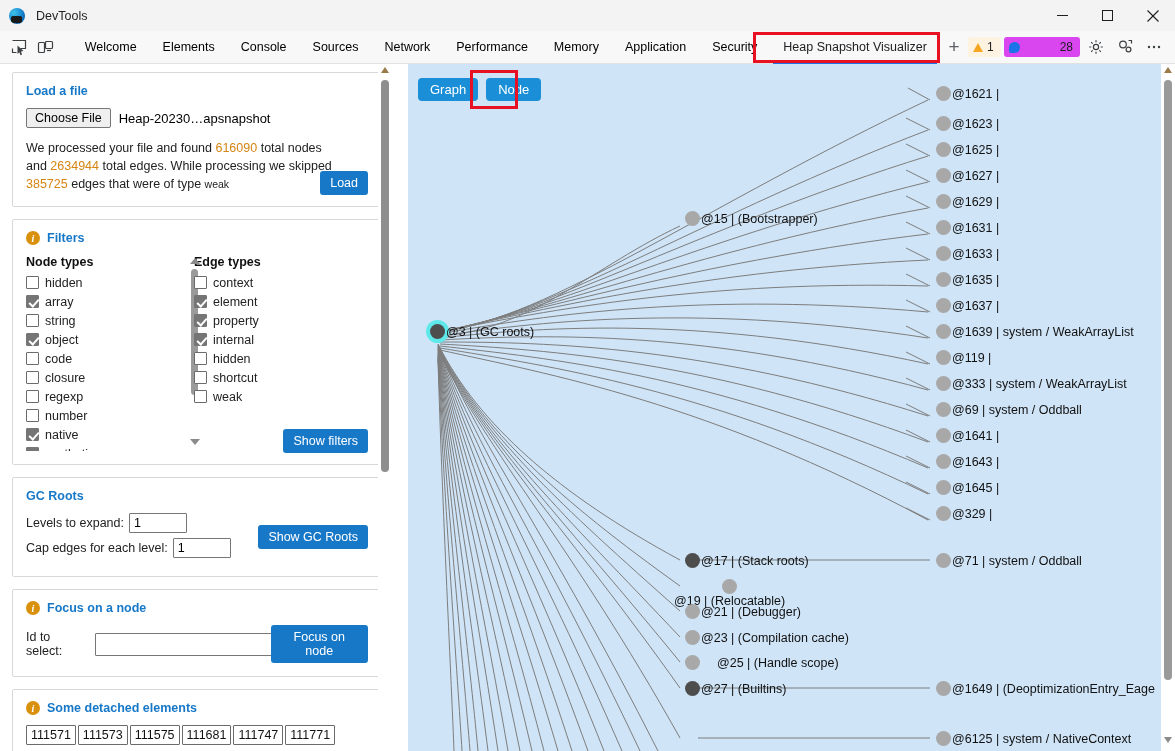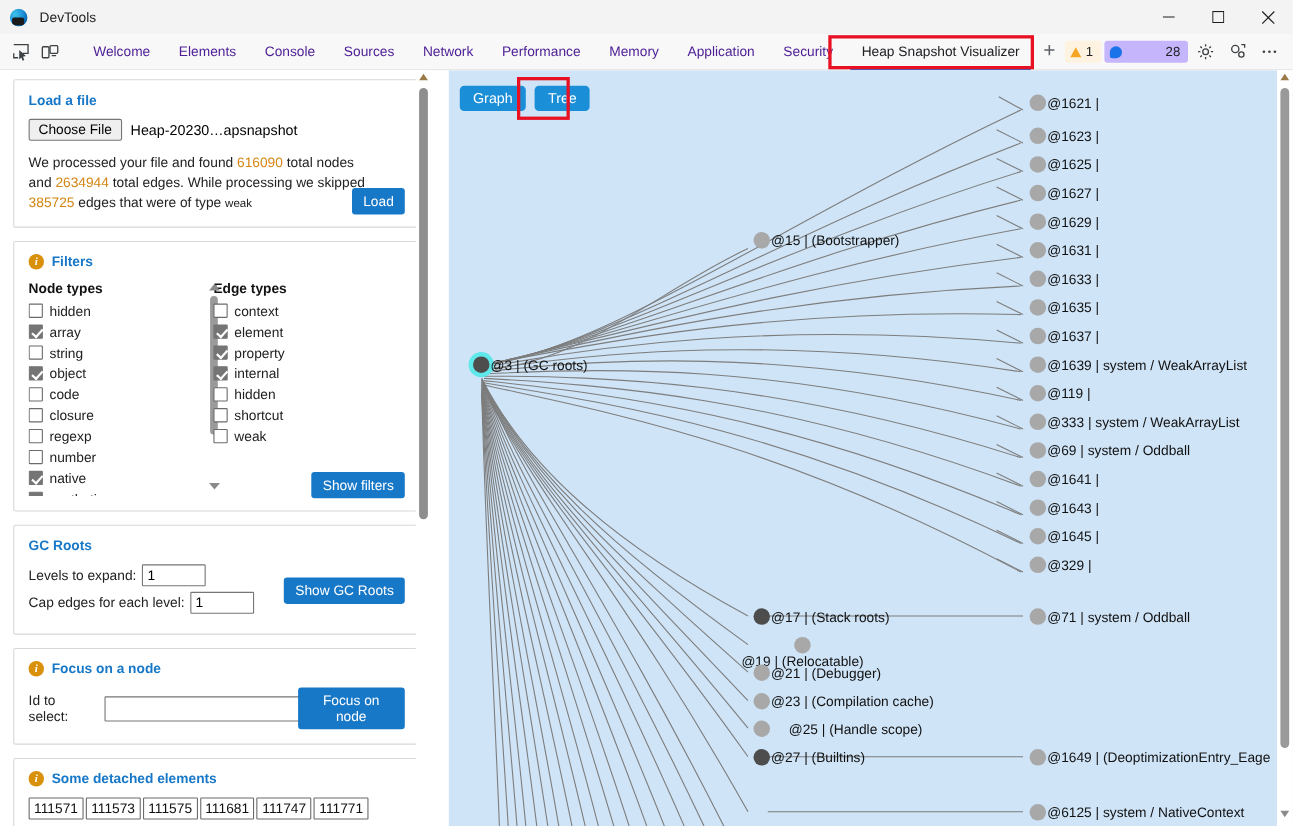--- a/index.html
+++ b/index.html
@@ -60,21 +60,21 @@
   }
   .tool-icon {
     width: 26px; height: 24px; margin-left: 6px;
     display: flex; align-items: center; justify-content: center;
   }
   .tool-icon:first-of-type { margin-left: 9px; }
   .tabs { display: flex; align-items: center; height: 33px; margin-left: 16px; }
   .tab {
     position: relative;
     padding: 0 13px; height: 33px; line-height: 33px;
-    font-size: 12.5px; color: #4c1d95;
+    font-size: 12.5px; color: #000000;
     white-space: nowrap;
   }
   .tab.active { color: #202124; }
   .tab.active::after {
     content: ""; position: absolute;
     left: 3px; right: 3px; bottom: 0; height: 2px;
     background: #1a73e8;
   }
   .tab-highlight {
     position: absolute;
@@ -88,21 +88,21 @@
   .right-tools {
     margin-left: auto; display: flex; align-items: center;
     padding-right: 8px; gap: 3px;
   }
   .badge {
     display: flex; align-items: center; gap: 4px;
     height: 20px; padding: 0 7px 0 5px;
     border-radius: 3px; font-size: 12px; color: #202124;
   }
   .badge.warn { background: #fdf3e0; }
-  .badge.msg  { background: #c4b5fd; gap: 40px; }
+  .badge.msg  { background: #d946ef; gap: 40px; }
   .tri {
     width: 0; height: 0;
     border-left: 5px solid transparent; border-right: 5px solid transparent;
     border-bottom: 9px solid #f5a623;
   }
   .dot-msg {
     width: 11px; height: 11px; border-radius: 50% 50% 50% 2px;
     background: #1a73e8;
   }
   .icon-btn {
@@ -638,21 +638,21 @@
           <path d="M498 340 L 522 352"></path>
           <path d="M498 366 L 522 378"></path>
           <path d="M498 392 L 522 404"></path>
           <path d="M498 418 L 522 430"></path>
           <path d="M498 444 L 522 456"></path>
         </g>
       </svg>
 
       <div class="mode-btns">
         <button class="mode-btn">Graph</button>
-        <button class="mode-btn">Tree</button>
+        <button class="mode-btn">Node</button>
       </div>
       <div class="mode-highlight"></div>
 
       <div class="gnode" style="left:22px; top:260px;">
         <span class="gdot sel"></span>
         <span class="glabel">@3 | (GC roots)</span>
       </div>
       <div class="gnode" style="left:277px; top:147px;">
         <span class="gdot"></span>
         <span class="glabel">@15 | (Bootstrapper)</span>

